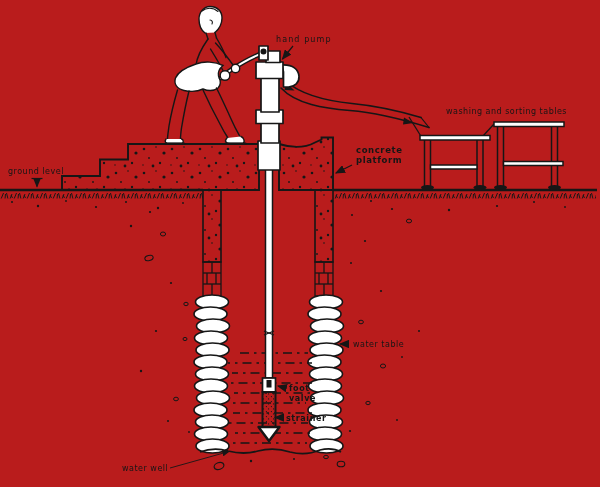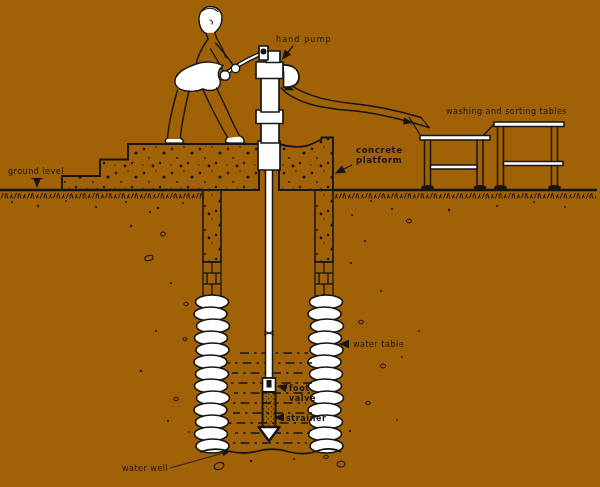--- a/index.html
+++ b/index.html
@@ -1,17 +1,17 @@
 <!DOCTYPE html>
 <html><head>
 <meta charset="utf-8">
 <style>
   html,body{margin:0;padding:0;background:#ffffff;}
   .stage{
-    width:600px;height:487px;position:relative;background:#a16207;
+    width:600px;height:487px;position:relative;background:#b91c1c;
     font-family:"DejaVu Sans", sans-serif;
     overflow:hidden;
   }
   svg{display:block;}
   text{
     font-family:"DejaVu Sans", sans-serif;
     fill:#161616;
   }
   .lbl       {font-size:8px;   letter-spacing:1.1px;}
   .lbl-tight {font-size:8px;   letter-spacing:0.5px;}

